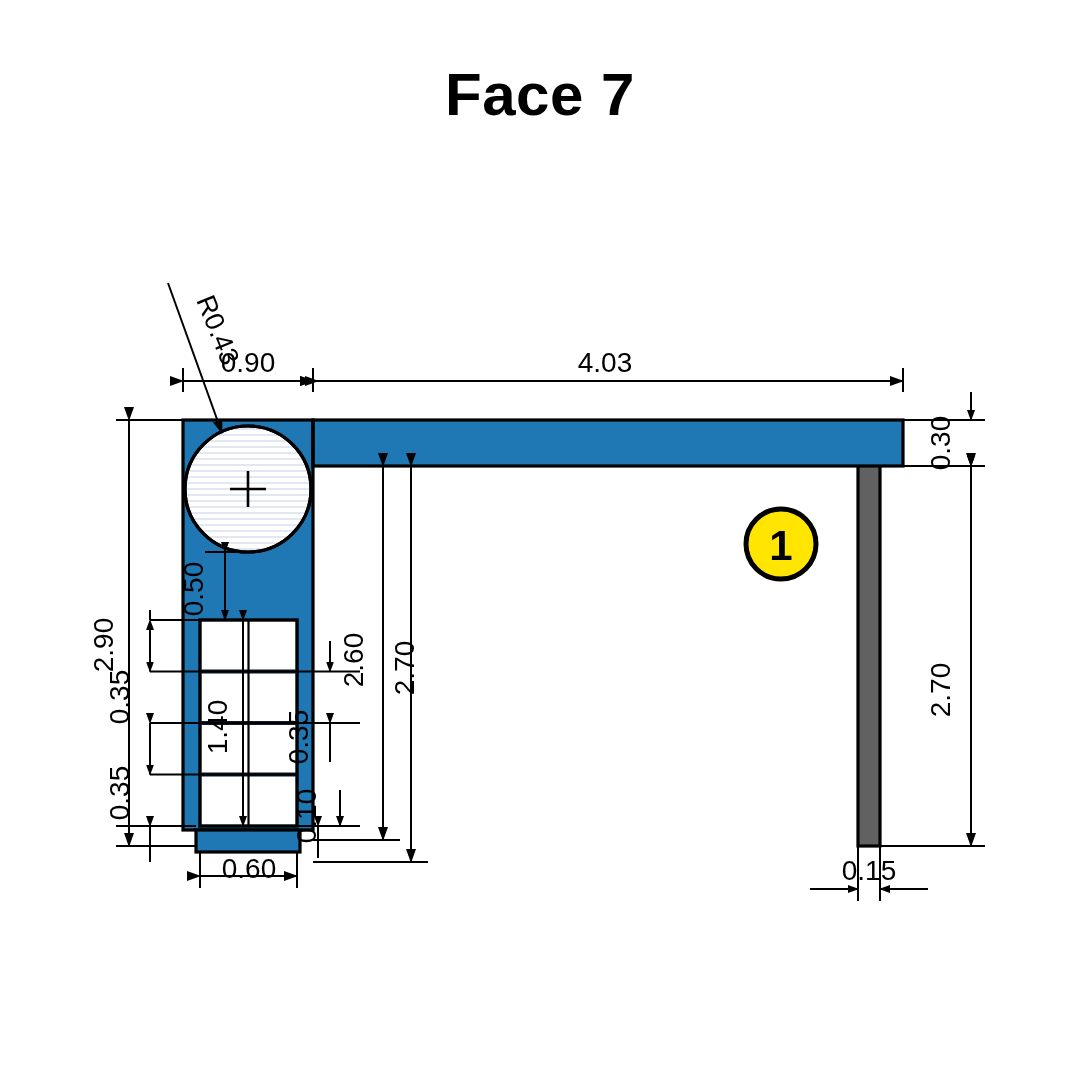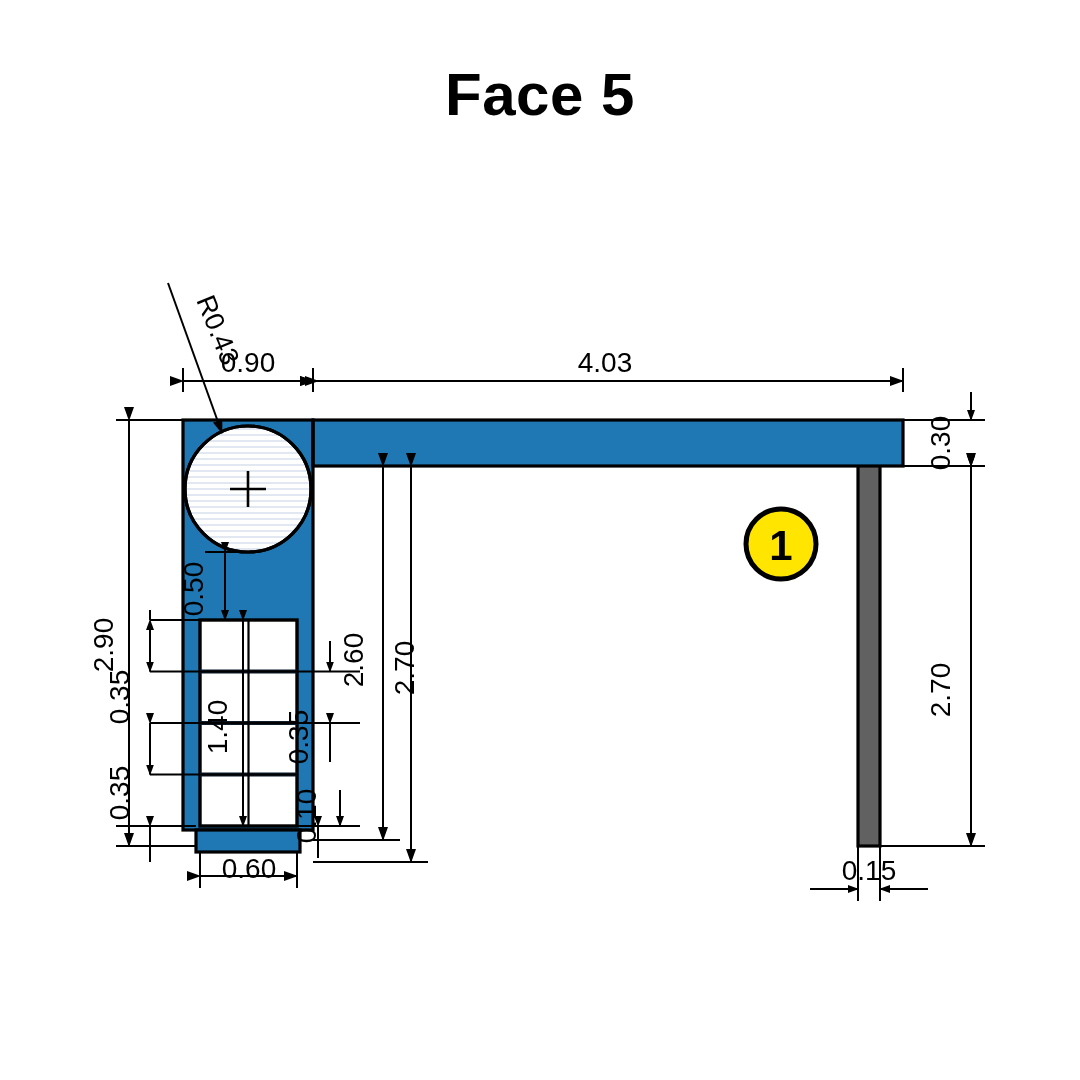--- a/index.html
+++ b/index.html
@@ -12,21 +12,21 @@
     line-height:1.1;
   }
   svg{position:absolute;left:0;top:0;}
   text{font-family:"Liberation Sans","DejaVu Sans",sans-serif;fill:#000;}
 </style>
 </head>
 <body>
 
 <div id="stage">
 
-  <div id="title">Face 5</div>
+  <div id="title">Face 7</div>
 
   <svg width="1080" height="1080" viewBox="0 0 1080 1080">
     <defs>
       <marker id="ar" markerWidth="14" markerHeight="10" refX="13" refY="5" orient="auto" markerUnits="userSpaceOnUse">
         <path d="M0,0 L14,5 L0,10 Z" fill="#000"></path>
       </marker>
       <marker id="arS" markerWidth="11" markerHeight="8" refX="10" refY="4" orient="auto" markerUnits="userSpaceOnUse">
         <path d="M0,0 L11,4 L0,8 Z" fill="#000"></path>
       </marker>
       <pattern id="holehatch" width="6" height="6" patternUnits="userSpaceOnUse">

